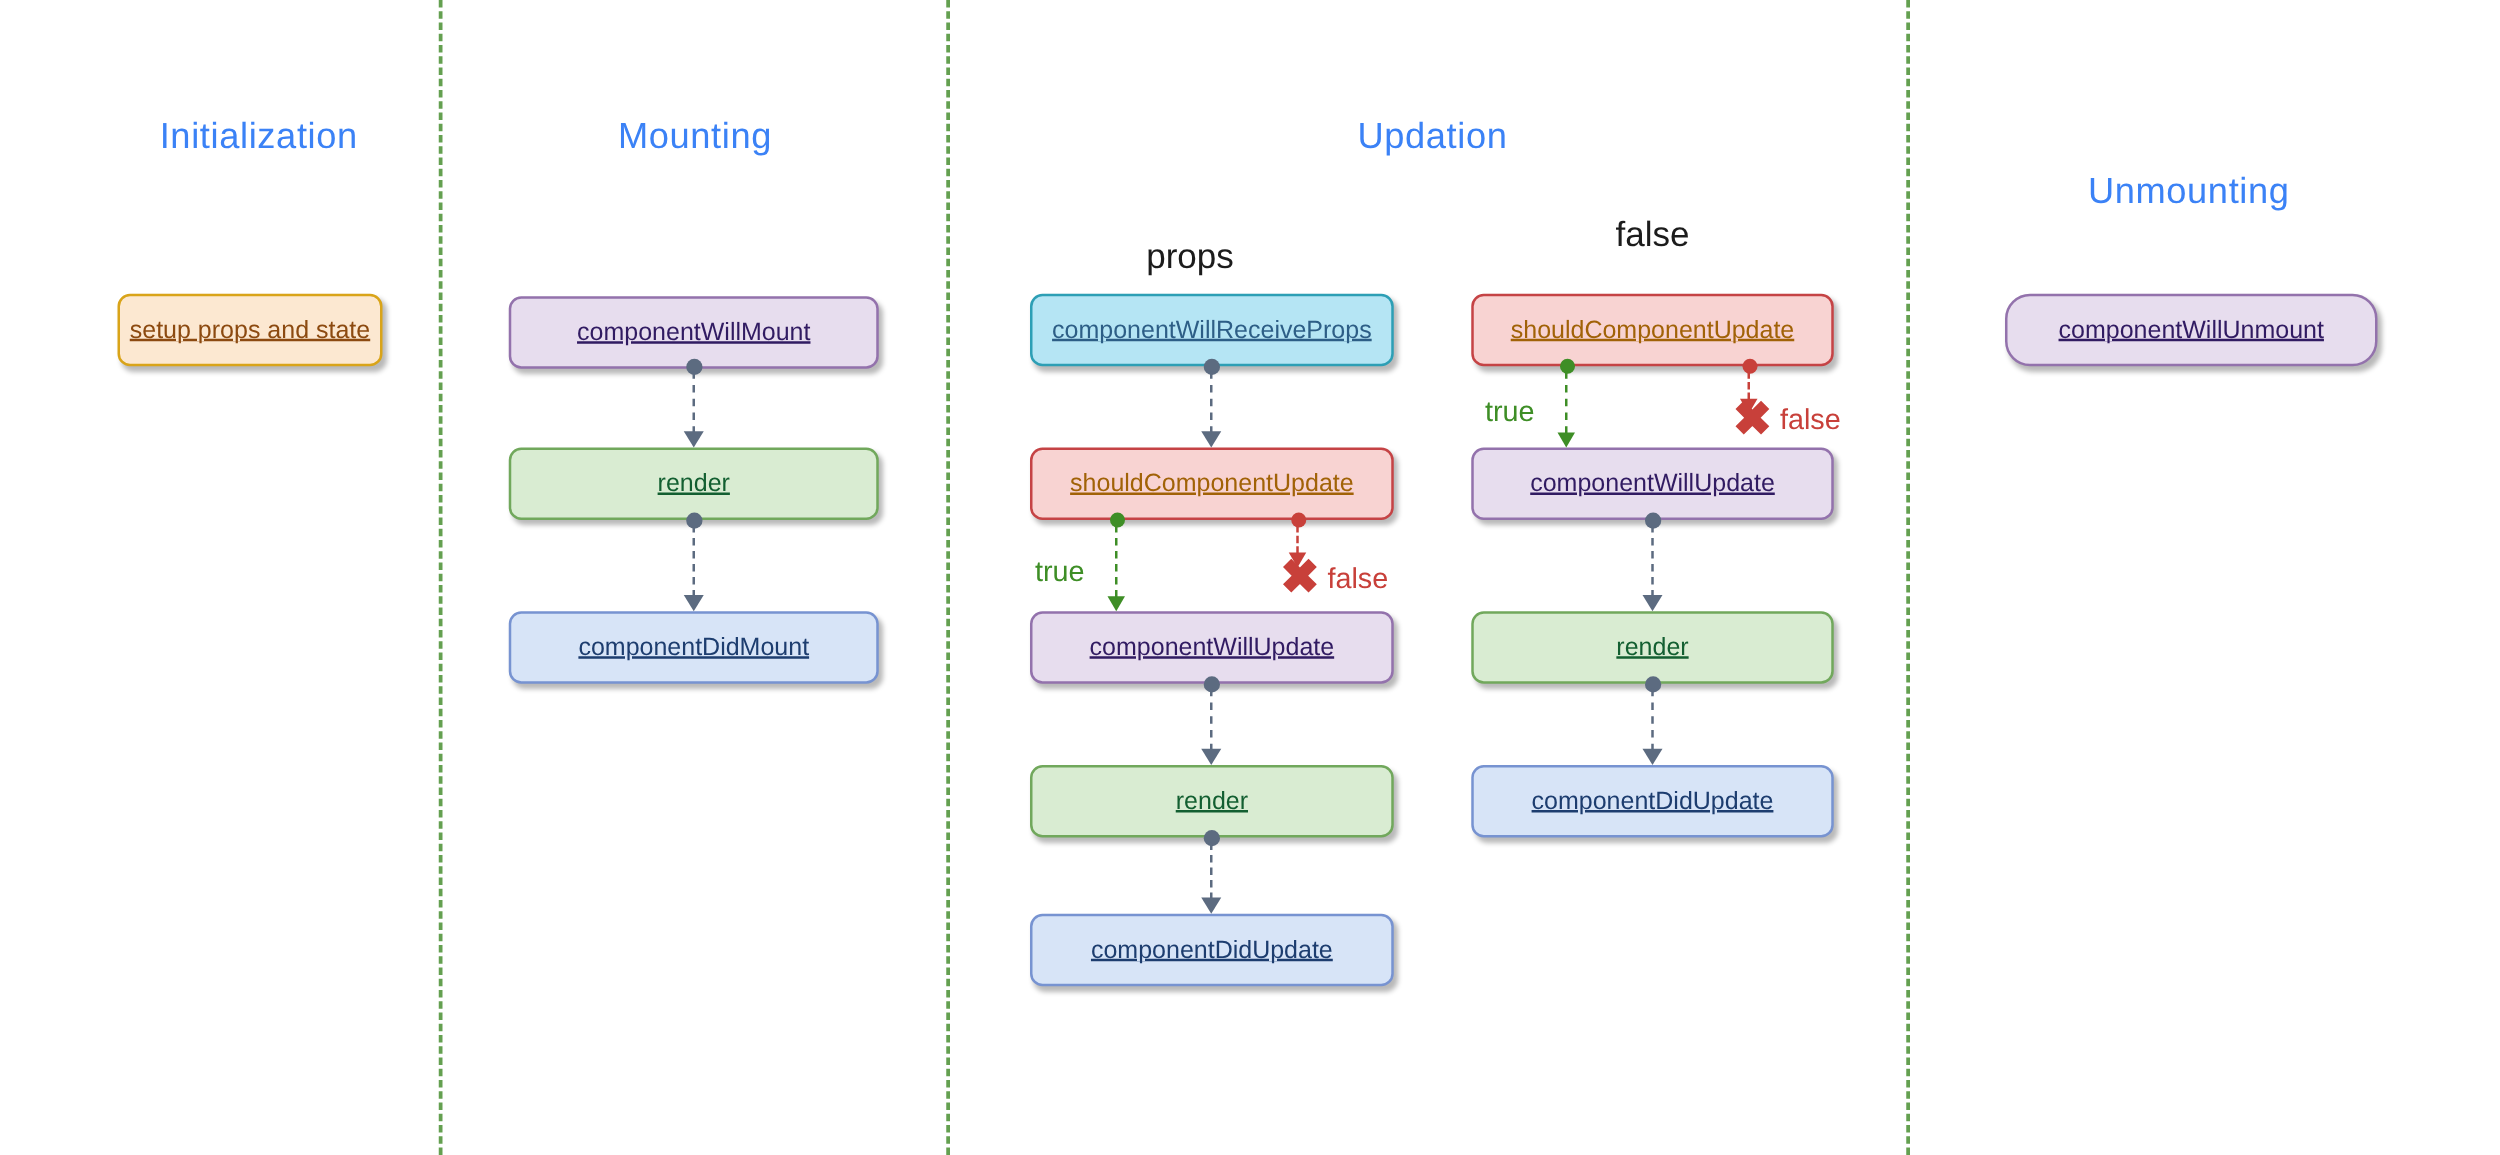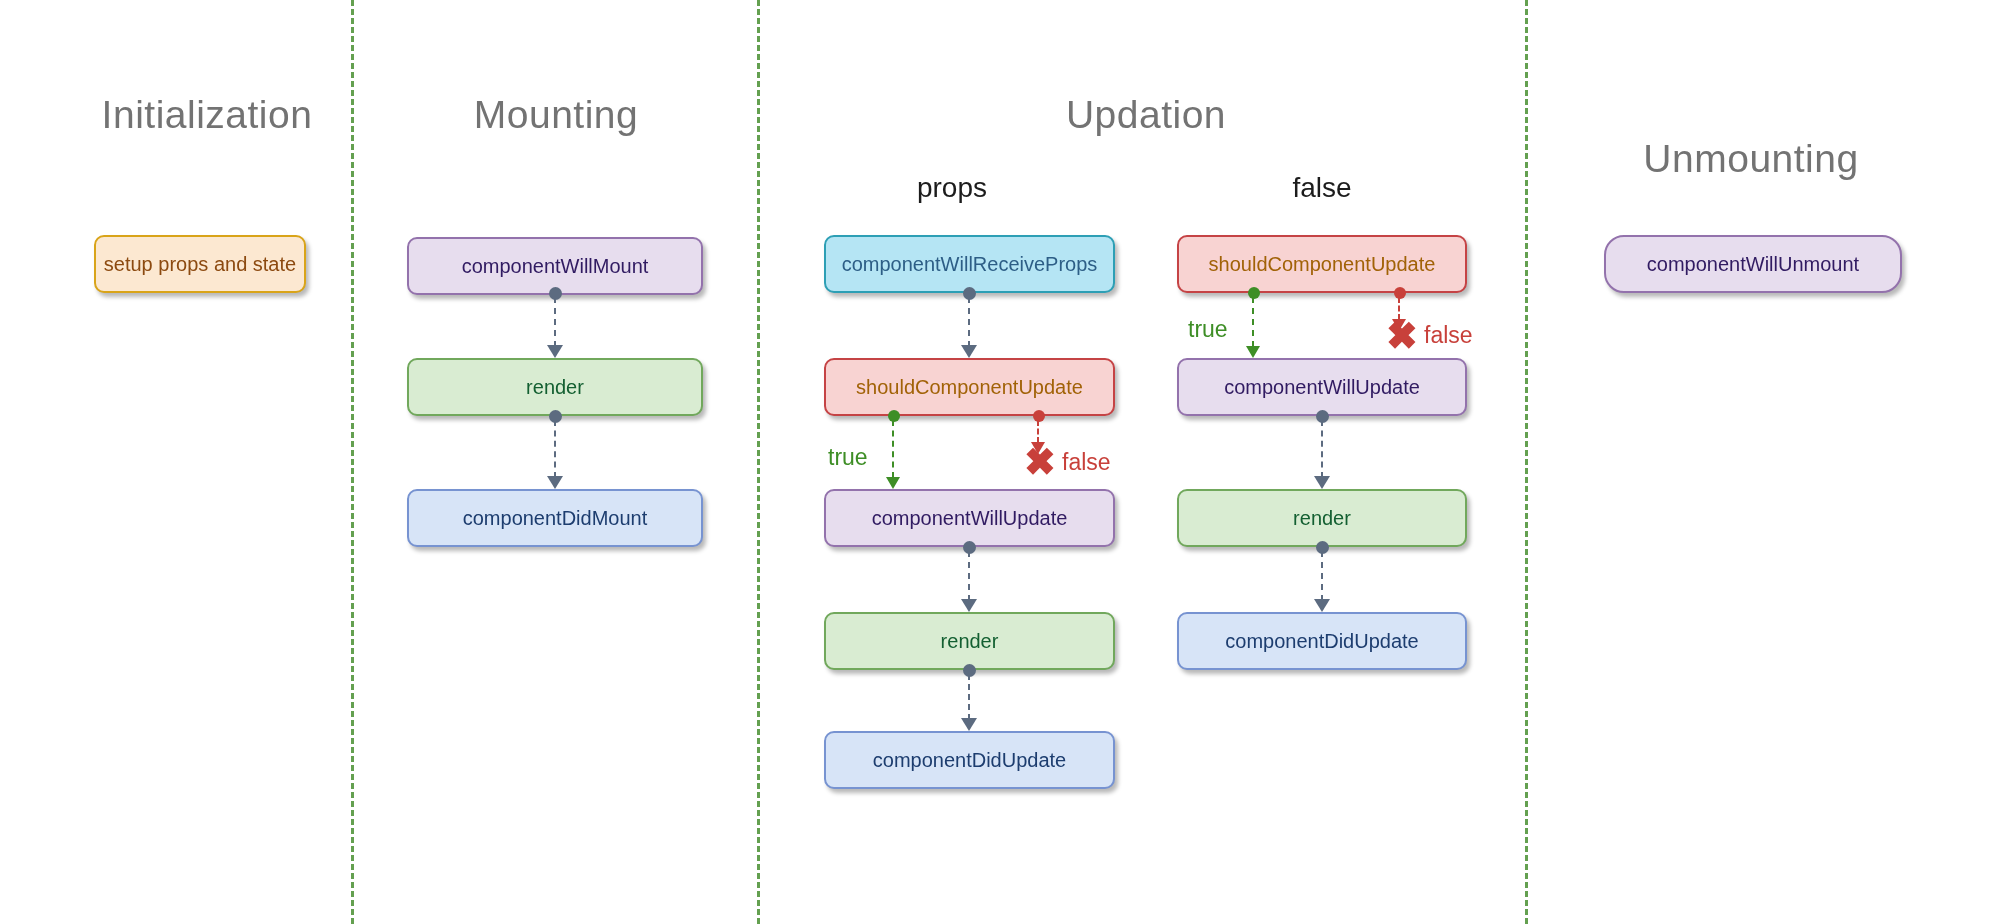--- a/index.html
+++ b/index.html
@@ -7,30 +7,30 @@
   body { font-family:"Liberation Sans", sans-serif; }
   .canvas {
     position:relative; width:2000px; height:924px; background:#ffffff; overflow:hidden;
   }
   .divider {
     position:absolute; top:0; height:924px; width:0;
     border-left:3px dashed #64a050;
   }
   .section-title {
     position:absolute; width:320px; text-align:center;
-    font-size:39px; font-weight:500; color:#737373; letter-spacing:0.5px;
+    font-size:29px; font-weight:500; color:#3b82f6; letter-spacing:0.5px;
   }
   .col-heading {
     position:absolute; width:200px; text-align:center;
     font-size:28px; font-weight:500; color:#1c1c1c;
   }
   .node {
     position:absolute; height:58px; border-radius:10px; border:2px solid;
     display:flex; align-items:center; justify-content:center;
-    font-size:20px; box-shadow:3px 4px 4px rgba(0,0,0,0.28);
+    font-size:20px; box-shadow:3px 4px 4px rgba(0,0,0,0.28);text-decoration:underline;
   }
   .node.orange { background:#fce8d1; border-color:#d9a419; color:#8c4a10; }
   .node.purple { background:#e7ddee; border-color:#9372ac; color:#311b62; }
   .node.green  { background:#d9ecd2; border-color:#71a85c; color:#135f31; }
   .node.blue   { background:#d7e4f7; border-color:#7793d1; color:#1d3d6f; }
   .node.cyan   { background:#b5e5f4; border-color:#2d9fb5; color:#2d5e86; }
   .node.red    { background:#f8d3d2; border-color:#c54345; color:#a16207; }
 
   .arrow { position:absolute; width:16px; }
   .arrow .line {
@@ -68,21 +68,21 @@
 
   <div class="divider" style="left:351px;"></div>
   <div class="divider" style="left:757px;"></div>
   <div class="divider" style="left:1525px;"></div>
 
   <div class="section-title" style="left:47px; top:93px;">Initialization</div>
   <div class="section-title" style="left:396px; top:93px;">Mounting</div>
   <div class="section-title" style="left:986px; top:93px;">Updation</div>
   <div class="section-title" style="left:1591px; top:93px;margin-top:44px;">Unmounting</div>
 
-  <div class="col-heading" style="left:852px; top:172px;">props</div>
+  <div class="col-heading" style="left:852px; top:189px;">props</div>
   <div class="col-heading" style="left:1222px; top:172px;">false</div>
 
   <div class="node orange" style="left:94px; top:235px; width:212px;">
     <span>setup props and state</span>
   </div>
 
   <div class="node purple" style="left:407px; top:237px; width:296px;">
     <span>componentWillMount</span>
   </div>
   <div class="node green" style="left:407px; top:358px; width:296px;">

